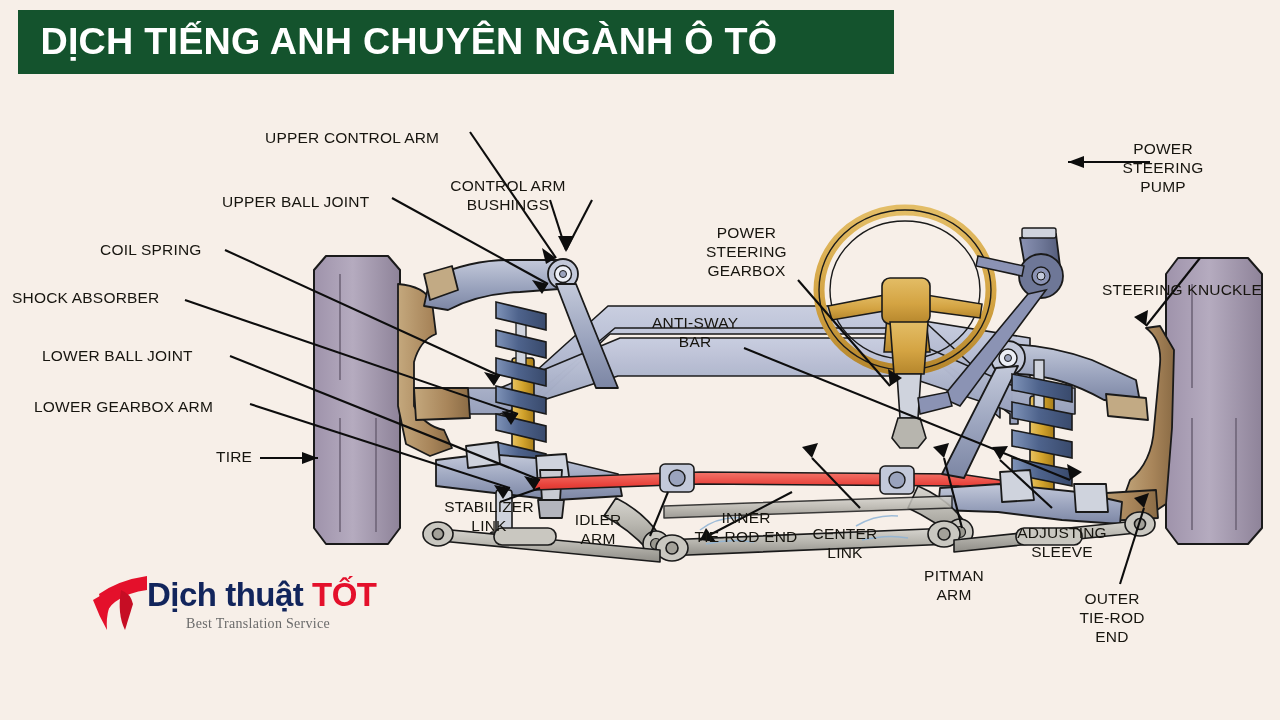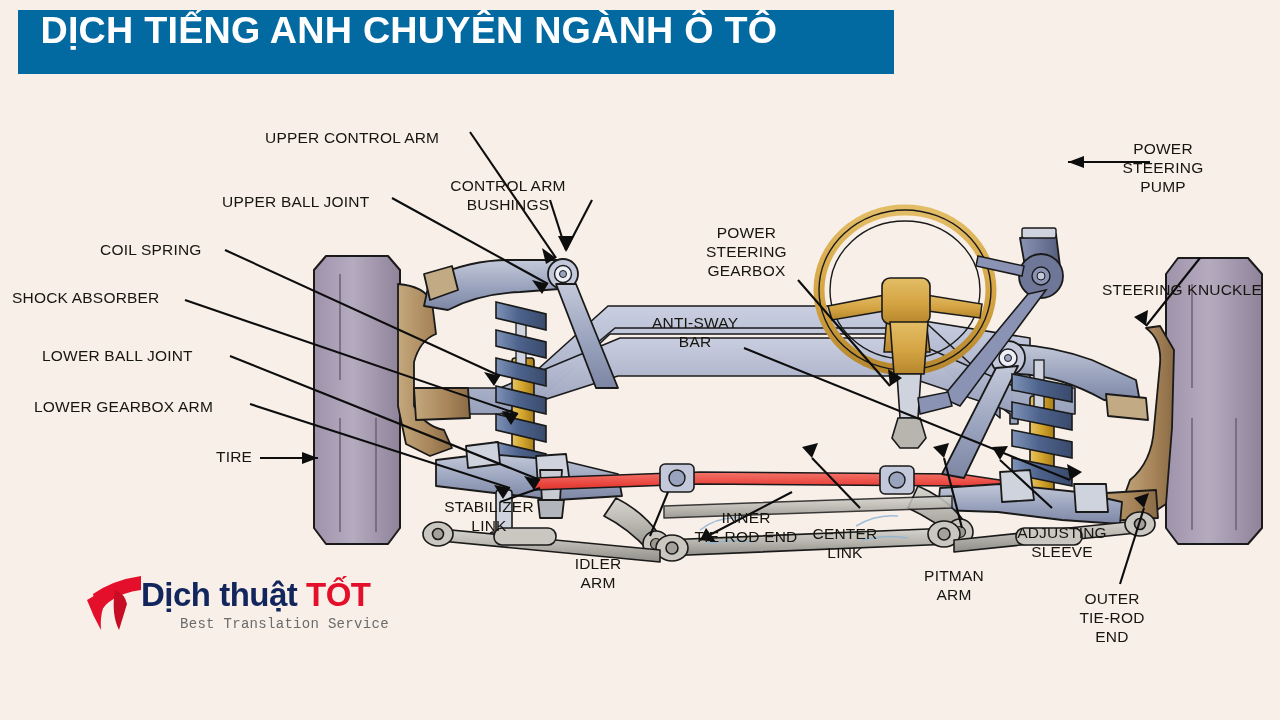--- a/index.html
+++ b/index.html
@@ -6,22 +6,22 @@
   body{
     width:1280px;height:720px;overflow:hidden;
     background:#f7efe8;
     font-family:"Liberation Sans", sans-serif;
   }
   #stage{position:relative;width:1280px;height:720px;background:#f7efe8;}
 
   
   .banner{
     position:absolute;left:18px;top:10px;width:876px;height:64px;
-    background:#0369a1;
-    display:flex;
+    background:#14532d;
+    display:flex;align-items:center;
   }
   .banner-text{
     color:#ffffff;
     font-family:"Liberation Sans", sans-serif;
     font-weight:bold;
     font-size:37px;
     letter-spacing:0.2px;
     padding-left:22px;
     white-space:nowrap;
     transform:scaleX(1.02);
@@ -40,33 +40,33 @@
     font-size:15.5px;
     font-weight:normal;
     line-height:19px;
     letter-spacing:.2px;
     white-space:pre;
   }
   .lbl.c{text-align:center;}
   .lbl.l{text-align:center;}
 
   
-  .logo{position:absolute;left:85px;top:570px;width:300px;height:75px;}
+  .logo{position:absolute;left:91px;top:570px;width:300px;height:75px;}
   .logo-mark{position:absolute;left:0;top:2px;width:62px;height:62px;}
   .logo-word{
     position:absolute;left:56px;top:6px;
     font-family:"Liberation Sans", sans-serif;
     font-weight:bold;font-size:33px;letter-spacing:-.5px;
     white-space:nowrap;
   }
   .logo-word .a{color:#12255c;}
   .logo-word .b{color:#e4102b;}
   .logo-tag{
     position:absolute;left:95px;top:46px;
-    font-family:Liberation Mono, monospace;
+    font-family:Liberation Serif, serif;
     font-size:14px;color:#6b6b6b;letter-spacing:.3px;
     white-space:nowrap;
   }
 </style>
 </head>
 <body>
 
 <div id="stage">
 
   <div class="banner">
@@ -366,21 +366,21 @@
 STEERING
 GEARBOX</div>
   <div class="lbl l" style="left:652px;top:313px;">ANTI-SWAY
 BAR</div>
   <div class="lbl c" style="left:1093px;top:139px;width:140px;">POWER
 STEERING
 PUMP</div>
   <div class="lbl l" style="left:1102px;top:233px;margin-top:47px;">STEERING KNUCKLE</div>
   <div class="lbl c" style="left:424px;top:497px;width:130px;">STABILIZER
 LINK</div>
-  <div class="lbl c" style="left:548px;top:510px;width:100px;margin-top:44px;">IDLER
+  <div class="lbl c" style="left:548px;top:510px;width:100px;">IDLER
 ARM</div>
   <div class="lbl c" style="left:676px;top:508px;width:140px;">INNER
 TIE-ROD END</div>
   <div class="lbl c" style="left:795px;top:524px;width:100px;">CENTER
 LINK</div>
   <div class="lbl c" style="left:904px;top:542px;width:100px;margin-top:24px;">PITMAN
 ARM</div>
   <div class="lbl c" style="left:997px;top:523px;width:130px;">ADJUSTING
 SLEEVE</div>
   <div class="lbl c" style="left:1047px;top:589px;width:130px;">OUTER

